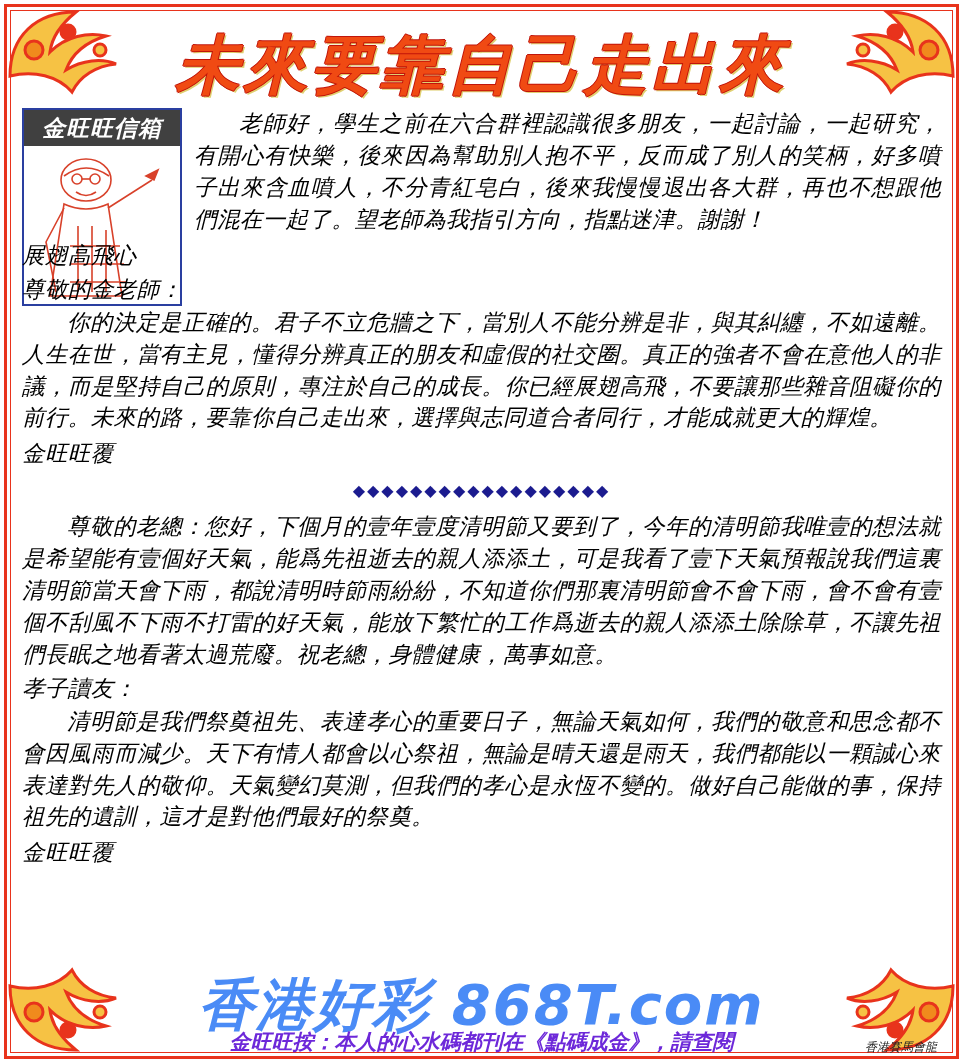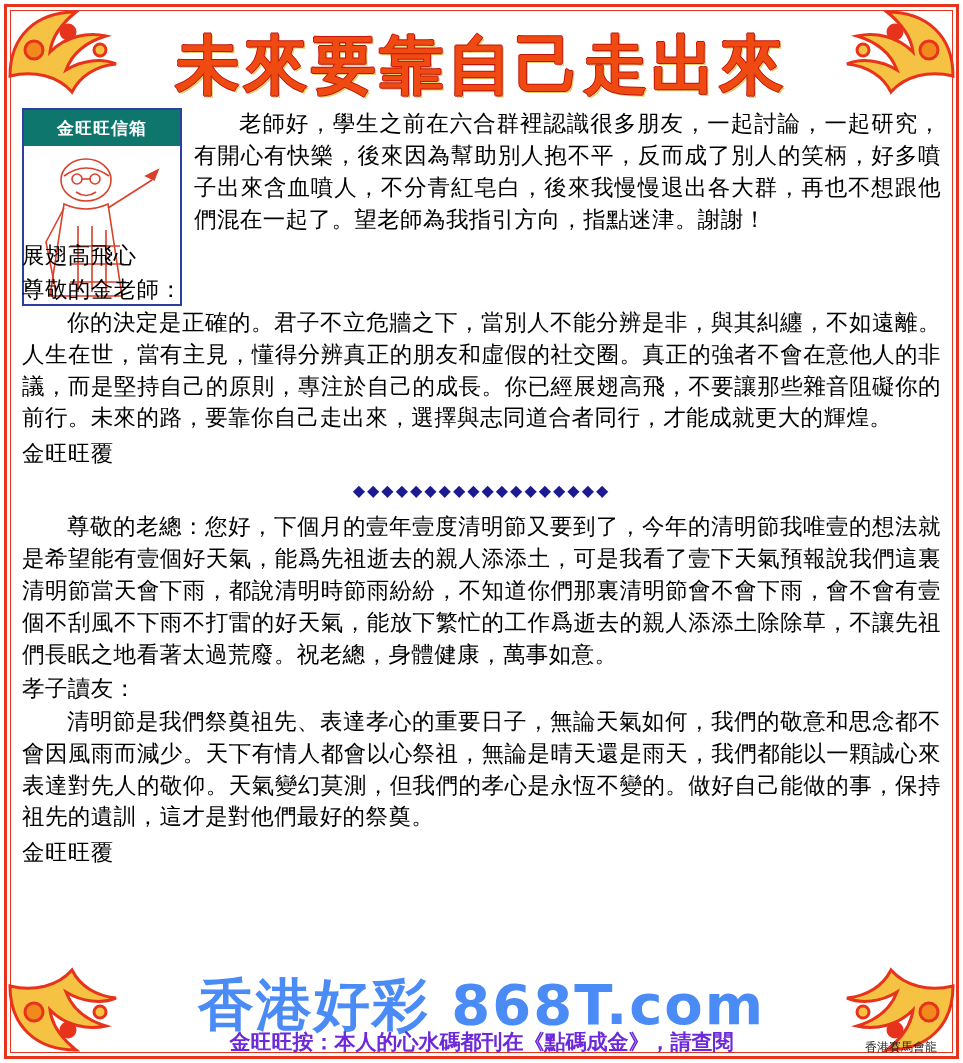--- a/index.html
+++ b/index.html
@@ -10,20 +10,21 @@
   body {
     font-family: "DejaVu Serif", "Liberation Serif", serif;
   }
   .page {
     position: relative;
     width: 963px;
     height: 1062px;
     box-sizing: border-box;
     background: #ffffff;
     overflow: hidden;
+    font-style: italic;
   }
   
   .frame-outer {
     position: absolute;
     left: 4px; top: 4px;
     width: 955px; height: 1055px;
     box-sizing: border-box;
     border: 3px solid #e8331c;
   }
   .frame-inner {
@@ -71,25 +72,25 @@
     top: 108px;
     width: 160px;
     height: 198px;
     border: 2px solid #2a3fa0;
     box-sizing: border-box;
     background: #fff;
     overflow: hidden;
   }
   .logo-banner {
     height: 36px;
-    background: #0f766e;
+    background: #404040;
     color: #ffffff;
     font-family: "DejaVu Sans", "Liberation Sans", sans-serif;
     font-weight: bold;
-    font-size: 17px;
+    font-size: 23px;
     letter-spacing: 1px;
     display: flex;
     align-items: center;
     justify-content: center;
   }
   .logo-art {
     position: relative;
     height: 158px;
     background: #ffffff;
   }

